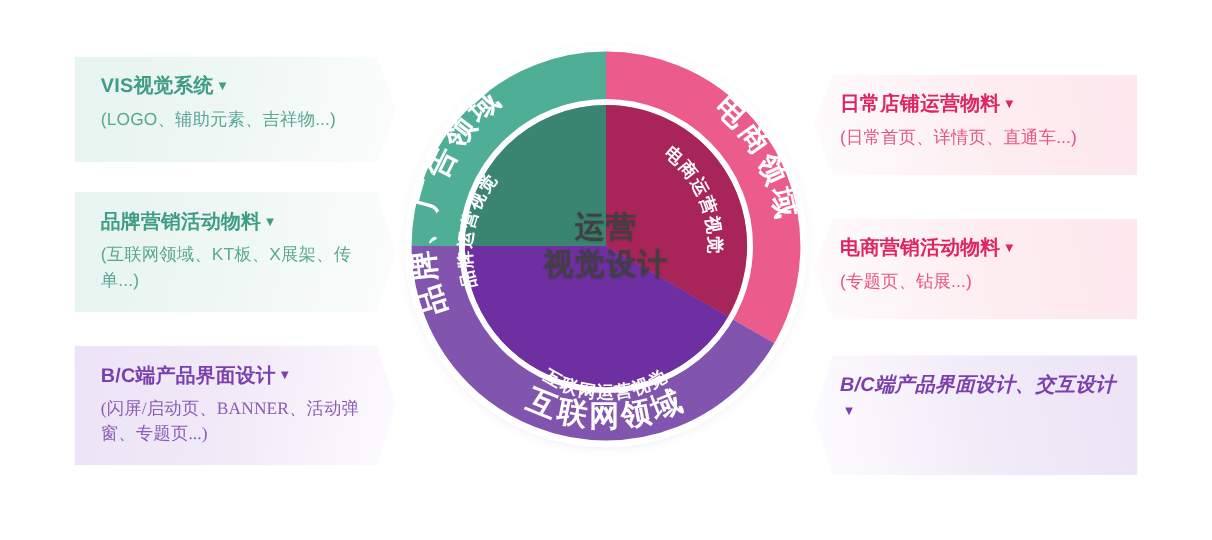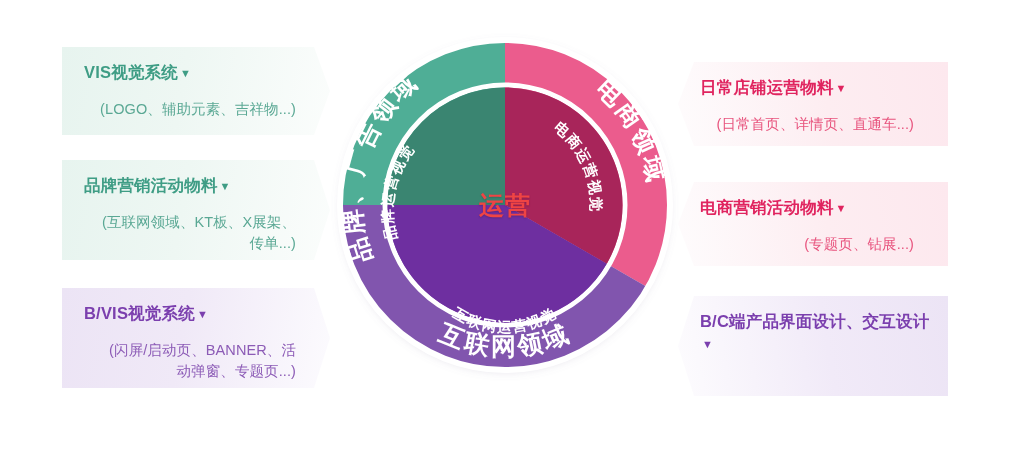--- a/index.html
+++ b/index.html
@@ -22,23 +22,22 @@
   .card .title{
     font-size:16.5px;
     font-weight:bold;
     line-height:1.35;
     margin:0 0 7px 0;
     letter-spacing:.2px;
   }
   .card .sub{
     font-size:14.5px;
     line-height:1.45;
-    margin:16px;
+    margin:0;
     letter-spacing:.1px;
-    text-align:right;
   }
   .caret{font-size:11px;vertical-align:middle;margin-left:2px;}
 
   
   .card.left{
     clip-path:polygon(0 0, calc(100% - 16px) 0, 100% 50%, calc(100% - 16px) 100%, 0 100%);
   }
   
   .card.right{
     clip-path:polygon(16px 0, 100% 0, 100% 100%, 16px 100%, 0 50%);
@@ -47,42 +46,42 @@
   .green{
     background:linear-gradient(100deg,#e7f4ef 0%,#eef7f3 45%,#fbfdfc 100%);
   }
   .green .title{color:#3f9d85;}
   .green .sub{color:#5aa894;}
 
   .purple{
     background:linear-gradient(100deg,#ece4f5 0%,#f0e9f7 45%,#fcfbfe 100%);
   }
   .purple .title{color:#7b3fae;}
-  .purple .sub{color:#8c5bb6;}
+  .purple .sub{color:#8c5bb6;font-family:Liberation Serif, serif;}
 
   .pink{
     background:linear-gradient(260deg,#fde8ee 0%,#fdedf1 45%,#fefcfd 100%);
   }
   .pink .title{color:#e0245f;}
   .pink .sub{color:#e8547e;}
 
   .rpurple{
     background:linear-gradient(260deg,#ece4f5 0%,#f1eaf8 45%,#fdfcfe 100%);
   }
-  .rpurple .title{color:#7b3fae;}
+  .rpurple .title{color:#7b3fae;font-style:italic;}
   .rpurple .sub{color:#8c5bb6;}
 
   
   #donut{position:absolute;left:320px;top:20px;width:370px;height:370px;}
   .ctext{
     position:absolute;
     left:50%;top:50%;
     transform:translate(-50%,-50%);
     text-align:center;
-    color:#ef4444;
+    color:#404040;
     font-weight:bold;
     font-size:25px;
     line-height:1.22;
     letter-spacing:1px;
     text-shadow:0 1px 2px rgba(0,0,0,.18);
     white-space:nowrap;
     pointer-events:none;
   }
 </style>
 </head>
@@ -94,21 +93,21 @@
     <div class="title"><span>VIS视觉系统</span><span class="caret">▼</span></div>
     <div class="sub">(LOGO、辅助元素、吉祥物...)</div>
   </div>
 
   <div class="card left green" style="left:62px;top:160px;width:268px;height:100px;">
     <div class="title"><span>品牌营销活动物料</span><span class="caret">▼</span></div>
     <div class="sub">(互联网领域、KT板、X展架、传单...)</div>
   </div>
 
   <div class="card left purple" style="left:62px;top:288px;width:268px;height:100px;">
-    <div class="title"><span>B/VIS视觉系统</span><span class="caret">▼</span></div>
+    <div class="title"><span>B/C端产品界面设计</span><span class="caret">▼</span></div>
     <div class="sub">(闪屏/启动页、BANNER、活动弹窗、专题页...)</div>
   </div>
 
   <div class="card right pink" style="left:678px;top:62px;width:270px;height:84px;">
     <div class="title"><span>日常店铺运营物料</span><span class="caret">▼</span></div>
     <div class="sub">(日常首页、详情页、直通车...)</div>
   </div>
 
   <div class="card right pink" style="left:678px;top:182px;width:270px;height:84px;">
     <div class="title"><span>电商营销活动物料</span><span class="caret">▼</span></div>
@@ -175,16 +174,17 @@
       </text>
 
       <text font-family="'Liberation Sans','DejaVu Sans',sans-serif" font-size="14.5" font-weight="bold" fill="#ffffff" letter-spacing="1.5">
         <textPath href="#arcNetInner" startOffset="50%" text-anchor="middle">互联网运营视觉</textPath>
       </text>
     </svg>
 
     
     <div class="ctext">
       <div>运营</div>
+      <div>视觉设计</div>
     </div>
   </div>
 
 </div>
 
 </body></html>

